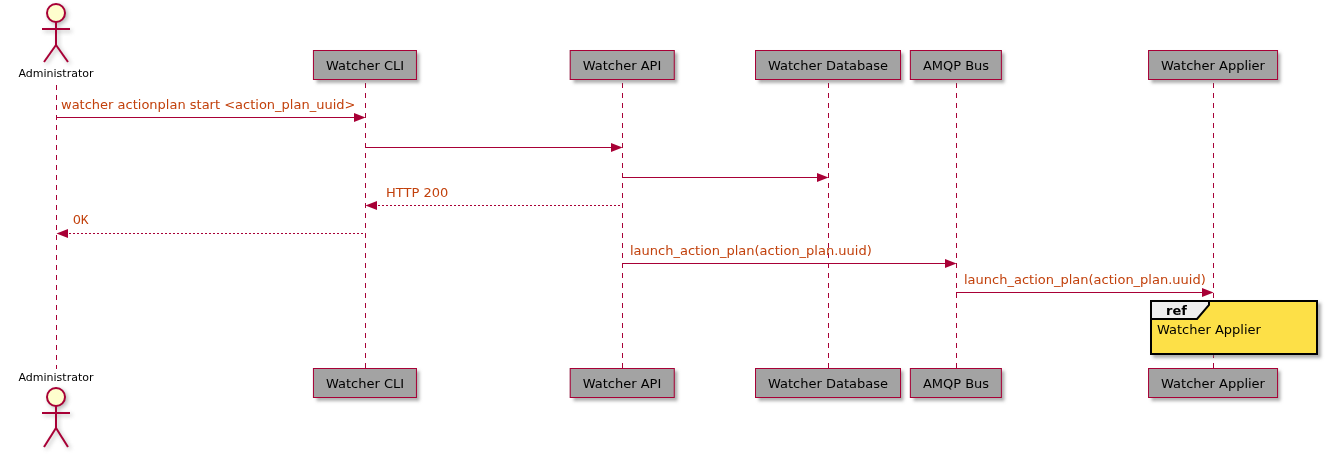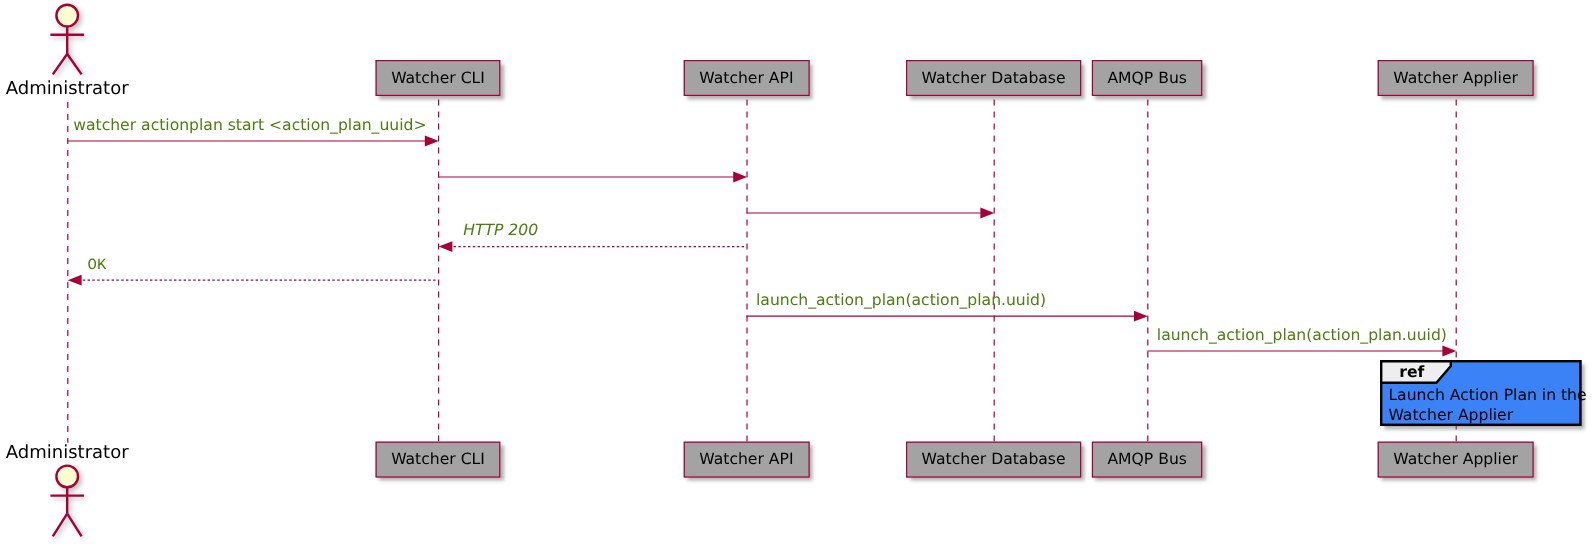--- a/index.html
+++ b/index.html
@@ -32,41 +32,41 @@
     color: #000000;
     padding: 7px 12px 6px 12px;
     white-space: nowrap;
     line-height: 15px;
   }
   .pbox.top { top: 50px; }
   .pbox.bottom { top: 368px; }
   .actor-label {
     position: absolute;
     transform: translateX(-50%);
-    font-size: 15px;
+    font-size: 11px;
     color: #000000;
     white-space: nowrap;
     line-height: 15px;
   }
   .msg-label {
     position: absolute;
     font-size: 13px;
-    color: #4d7c0f;
+    color: #c2410c;
     white-space: nowrap;
     line-height: 16px;
     height: 16px;
   }
   .ref-box {
     position: absolute;
     left: 1150px;
     top: 300px;
     width: 168px;
     height: 55px;
     box-sizing: border-box;
-    background: #3b82f6;
+    background: #fde047;
     border: 2px solid #000000;
     box-shadow: 3px 3px 3px rgba(110,110,110,0.55);
   }
   .ref-header-shape {
     position: absolute;
     left: -2px;
     top: -2px;
   }
   .ref-keyword {
     position: absolute;
@@ -166,29 +166,28 @@
   <div class="pbox top" style="left:956px;">AMQP Bus</div>
   <div class="pbox top" style="left:1213px;">Watcher Applier</div>
 
   <div class="pbox bottom" style="left:365px;">Watcher CLI</div>
   <div class="pbox bottom" style="left:622px;">Watcher API</div>
   <div class="pbox bottom" style="left:828px;">Watcher Database</div>
   <div class="pbox bottom" style="left:956px;">AMQP Bus</div>
   <div class="pbox bottom" style="left:1213px;">Watcher Applier</div>
 
   <div class="msg-label" style="left:61px; top:97px;">watcher actionplan start &lt;action_plan_uuid&gt;</div>
-  <div class="msg-label" style="left:386px; top:185px;font-style:italic;">HTTP 200</div>
+  <div class="msg-label" style="left:386px; top:185px;">HTTP 200</div>
   <div class="msg-label" style="left:73px; top:213px;font-family:Liberation Mono, monospace;">OK</div>
   <div class="msg-label" style="left:630px; top:243px;">launch_action_plan(action_plan.uuid)</div>
   <div class="msg-label" style="left:964px; top:272px;">launch_action_plan(action_plan.uuid)</div>
 
   <div class="ref-box">
     <svg class="ref-header-shape" width="64" height="22" viewBox="0 0 64 22">
       <path d="M1,1 L59,1 L59,5 L47,19 L1,19 Z" fill="#EEEEEE" stroke="#000000" stroke-width="2"></path>
     </svg>
     <div class="ref-keyword">ref</div>
     <div class="ref-body">
-      <div>Launch Action Plan in the</div>
       <div>Watcher Applier</div>
     </div>
   </div>
 
 </div>
 
 </body></html>

